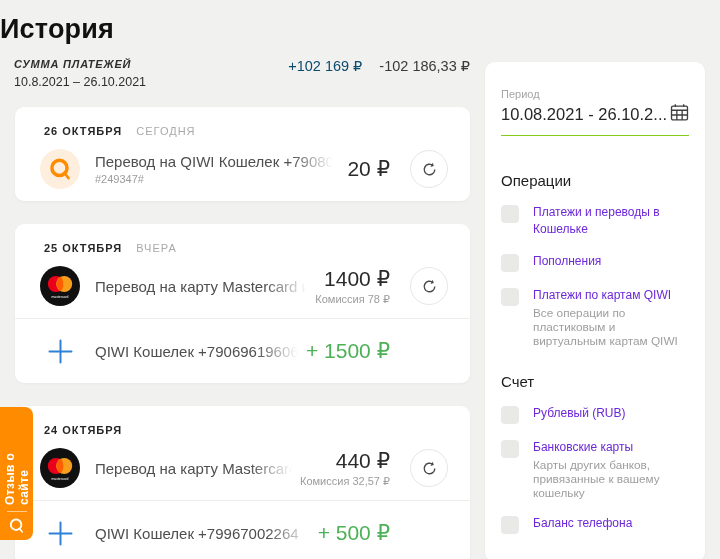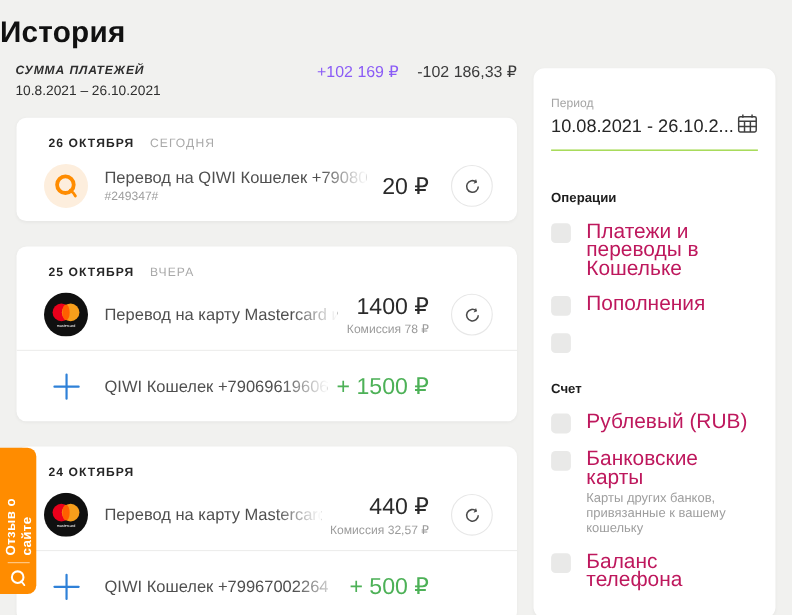--- a/index.html
+++ b/index.html
@@ -9,21 +9,21 @@
     background:#f1f1ef;
     font-family:"Liberation Sans","DejaVu Sans",sans-serif;
     color:#262626;
   }
 
   
   .page-title { position:absolute; left:0; top:14px; font-size:27px; font-weight:bold; letter-spacing:.2px; color:#111; }
   .summary-label { position:absolute; left:14px; top:58px; font-size:11px; font-weight:bold; letter-spacing:.8px; color:#2e2e2e;font-style:italic; }
   .summary-range { position:absolute; left:14px; top:75px; font-size:12.5px; color:#2e2e2e; }
   .summary-amounts { position:absolute; top:58px; right:250px; display:flex; gap:17px; font-size:14.5px; }
-  .sum-in  { color:#8b5cf6; }
+  .sum-in  { color:#0c4a6e; }
   .sum-out { color:#3a3a3a; }
 
   
   .cards { position:absolute; left:15px; top:107px; width:455px; }
   .card {
     background:#fff; border-radius:9px; box-shadow:0 1px 3px rgba(0,0,0,.04);
     margin-bottom:23px; overflow:hidden;
   }
   .date-row { padding:18px 28px 0 29px; height:30px; font-size:11px; letter-spacing:1px; }
   .date-row .date { font-weight:bold; color:#262626; }
@@ -51,27 +51,27 @@
   .btn-spacer { width:38px; margin-left:20px; flex:0 0 38px; }
 
   .divider { height:1px; background:#ededec; }
 
   
   .filter-card { position:absolute; left:485px; top:62px; width:220px; height:500px;
                  background:#fff; border-radius:10px; box-shadow:0 1px 3px rgba(0,0,0,.04); padding:0 16px; }
   .period-label { margin-top:26px; font-size:11px; color:#a5a5a5; }
   .period-input { display:flex; align-items:center; border-bottom:1px solid #84cc16; padding:3px 0 9px; cursor:pointer; }
   .period-value { flex:1 1 auto; font-size:16.5px; color:#262626; white-space:nowrap; }
-  .side-h { font-size:12px; font-weight:bold; color:#1d1d1d; }
+  .side-h { font-size:15px; font-weight:normal; color:#1d1d1d; }
   .h-ops { margin-top:36px; }
   .h-acc { margin-top:25px; }
   .chk-row { display:flex; align-items:flex-start; margin-top:15px; cursor:pointer; }
   .chk-box { width:18px; height:18px; border-radius:4px; background:#e9e9e8; flex:0 0 18px; margin-top:1px; }
   .chk-text { margin-left:14px; width:158px; }
-  .chk-label { font-size:19px; color:#be185d; line-height:17px; }
+  .chk-label { font-size:12px; color:#6d28d9; line-height:17px; }
   .chk-sub { font-size:11.8px; color:#9e9e9e; line-height:14px; margin-top:2px; }
 
   
   .feedback-tab { position:absolute; left:0; top:407px; width:33px; height:133px;
                   background:#ff8c00; border-radius:0 8px 8px 0; display:flex; flex-direction:column;
                   align-items:center; cursor:pointer; }
   .feedback-text { writing-mode:vertical-rl; transform:rotate(180deg);
                    color:#fff; font-size:12px; font-weight:bold; letter-spacing:.4px; margin-top:14px; height:84px; }
   .feedback-divider { width:20px; height:1px; background:rgba(255,255,255,.55); margin-top:6px; }
   .feedback-logo { margin-top:5px; }
@@ -236,20 +236,24 @@
       </div>
       <div class="chk-row">
         <span class="chk-box"></span>
         <span class="chk-text">
           <div class="chk-label">Пополнения</div>
 
         </span>
       </div>
       <div class="chk-row">
         <span class="chk-box"></span>
+        <span class="chk-text">
+          <div class="chk-label">Платежи по картам QIWI</div>
+          <div class="chk-sub">Все операции по пластиковым и виртуальным картам QIWI</div>
+        </span>
       </div>
     </div>
   <h3 class="side-h h-acc">Счет</h3>
   <div id="acc-list">
       <div class="chk-row">
         <span class="chk-box"></span>
         <span class="chk-text">
           <div class="chk-label">Рублевый (RUB)</div>
 
         </span>

